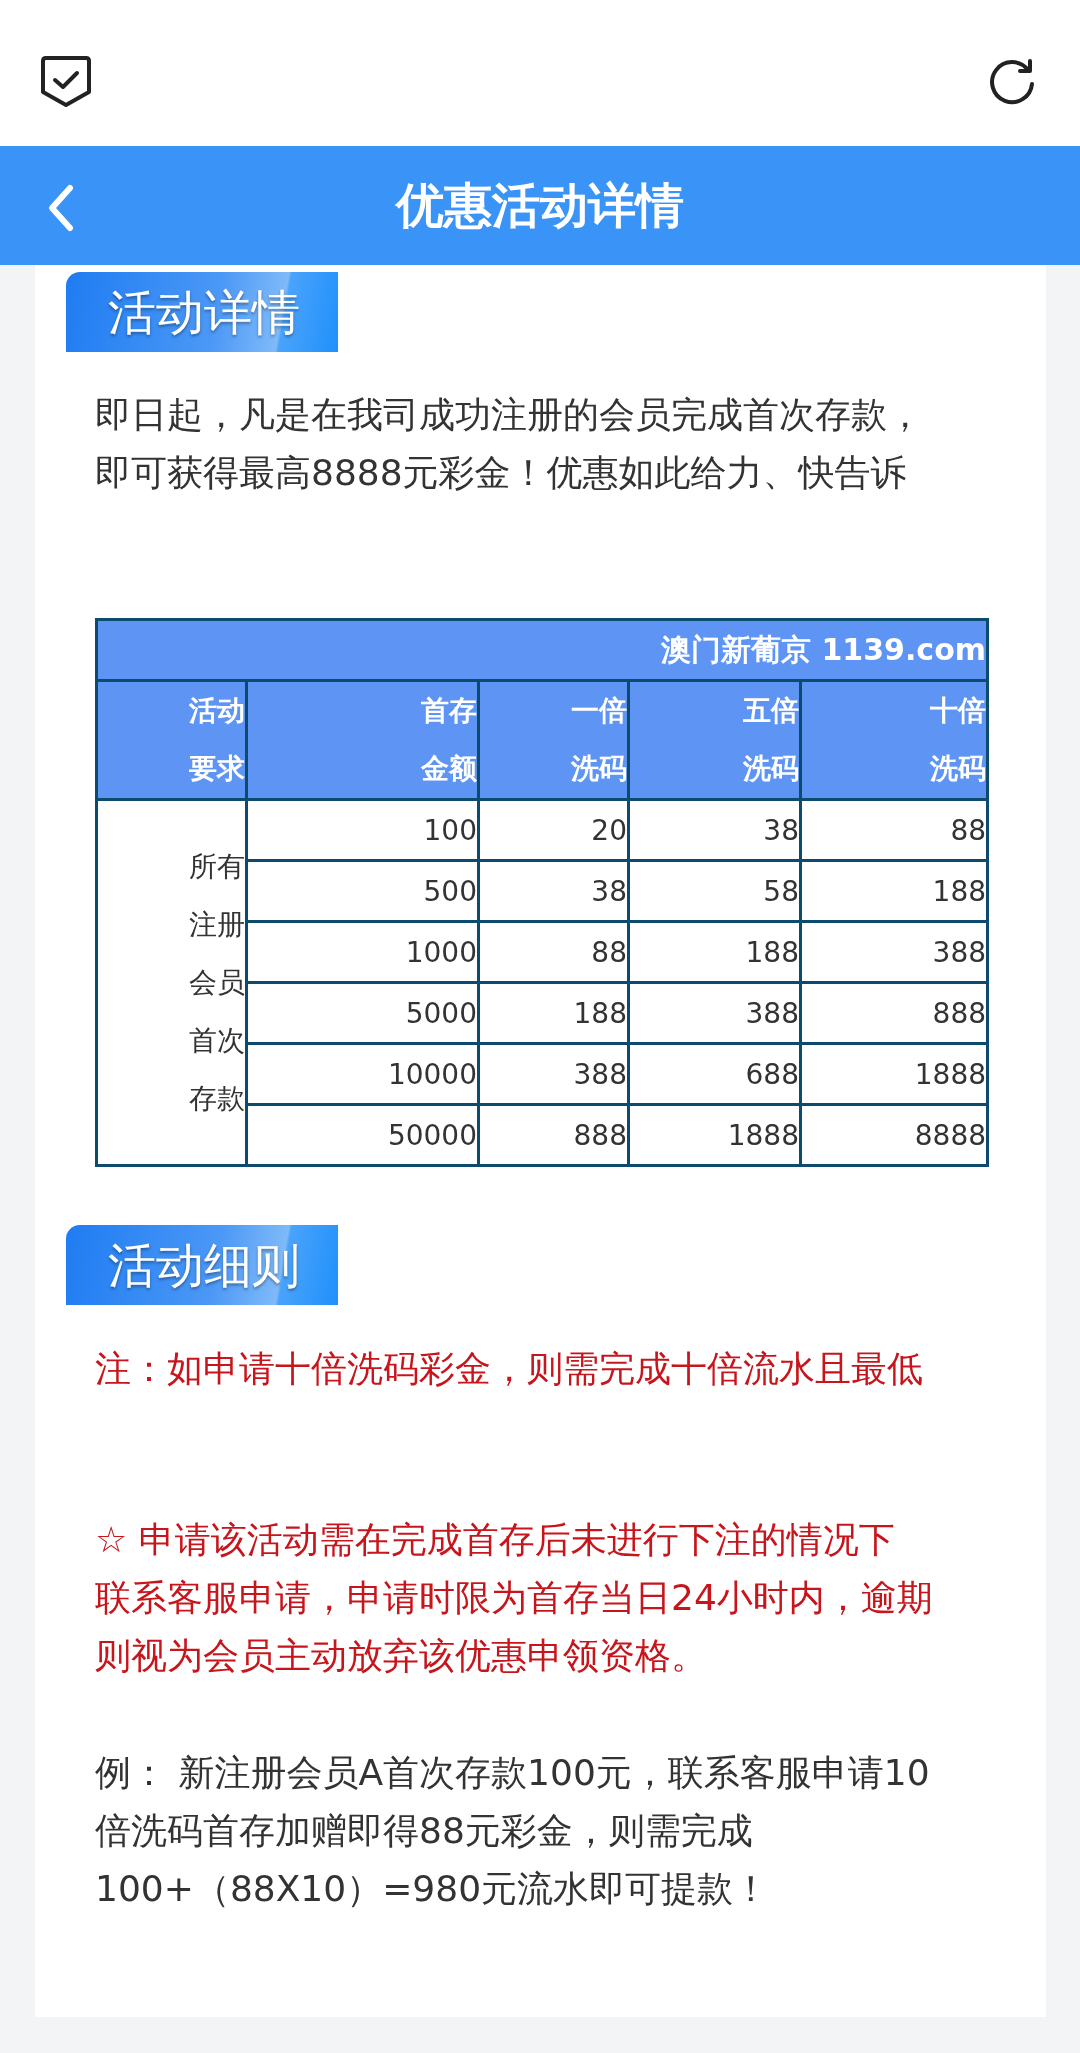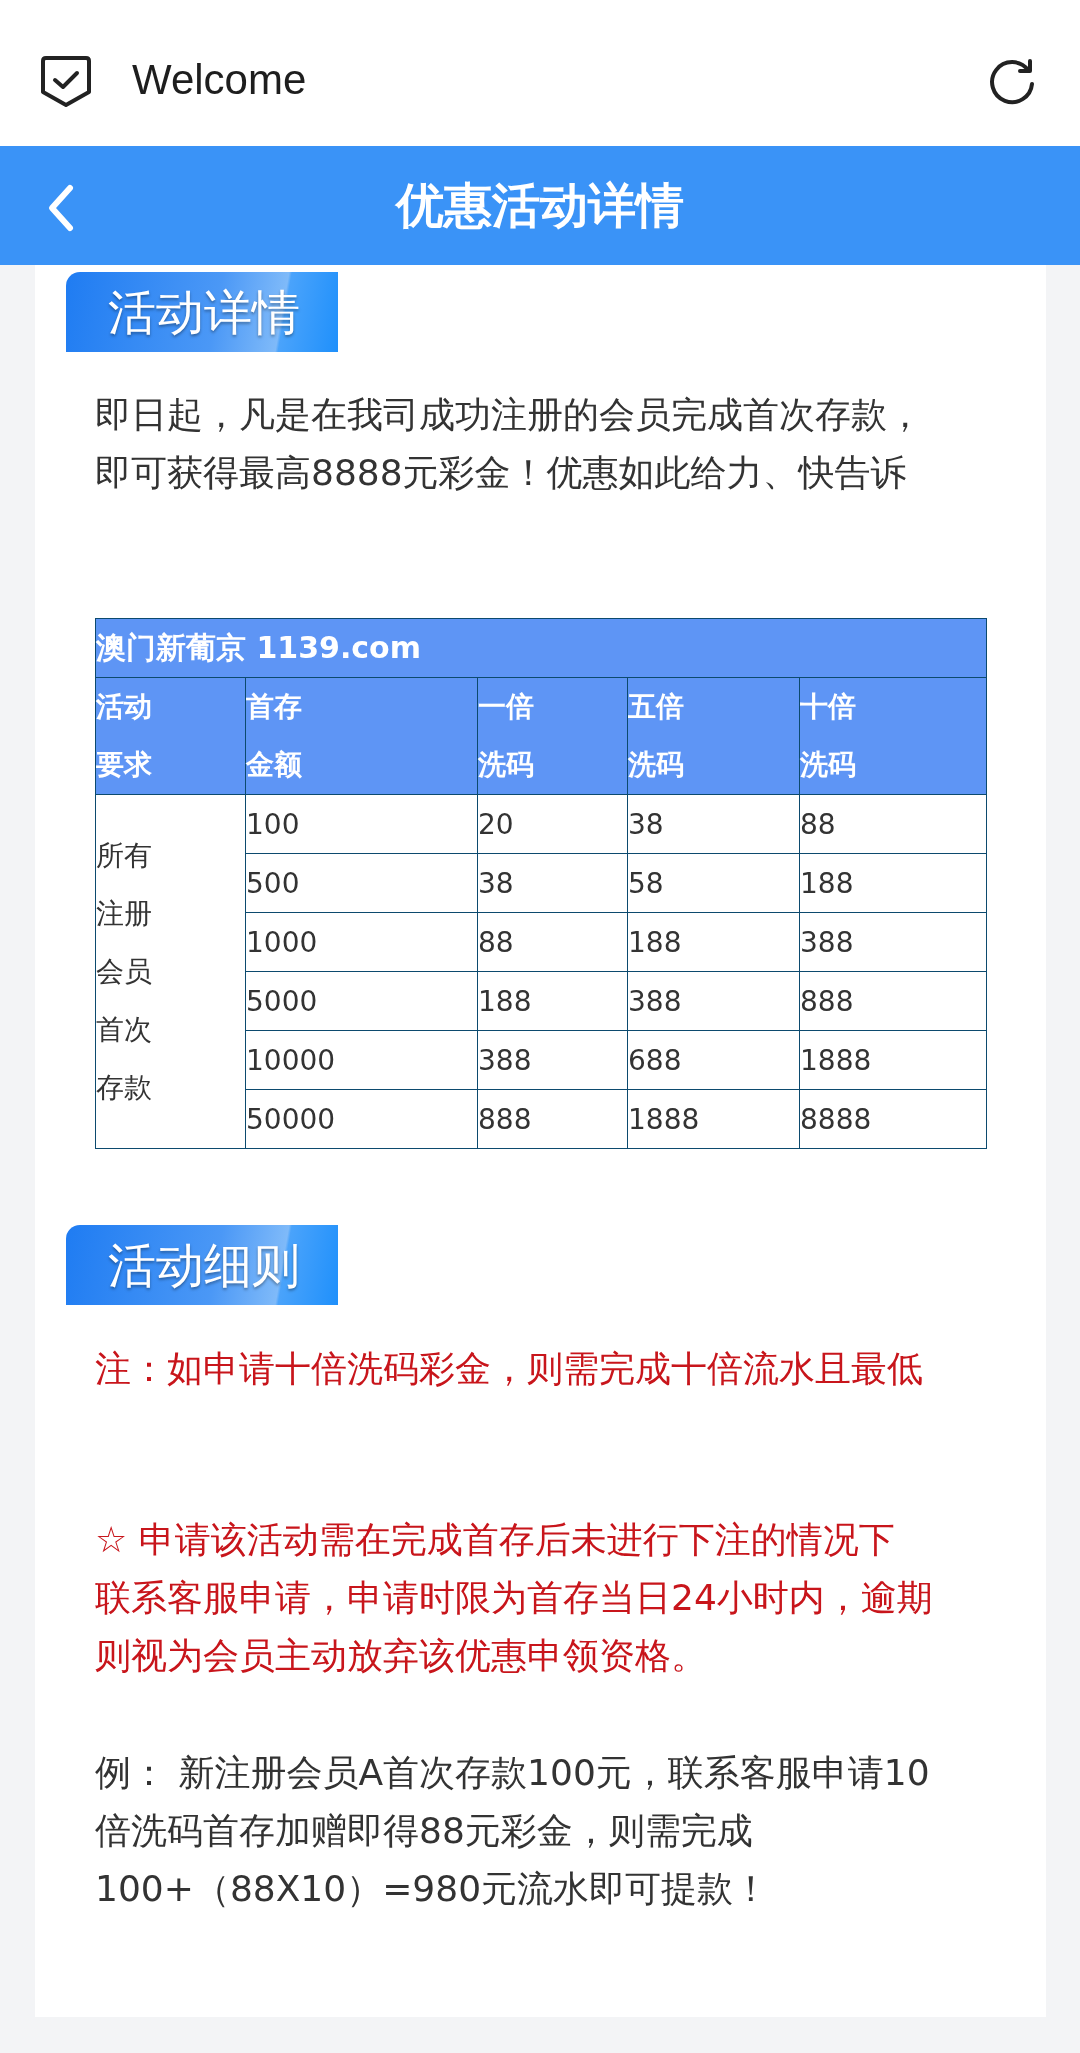--- a/index.html
+++ b/index.html
@@ -47,39 +47,38 @@
   }
   .para .ln { display:block; white-space:nowrap; }
   .red { color:#c8151b; }
 
   table.promo {
     position:absolute; left:95px; top:618px; width:891px;
     border-collapse:collapse; table-layout:fixed;
     font-size:28px; color:#333;
   }
   table.promo td, table.promo th {
-    border:1px solid #0c4a6e; text-align:left; padding:0;
+    border:3px solid #0c4a6e; text-align:right; padding:0;
   }
   table.promo th {
     background:#5e95f5; color:#fff; font-weight:bold;
   }
   .t-title { height:58px; font-size:30px; }
   .t-head th { height:116px; line-height:58px; font-size:28px; }
   .t-row td { height:58px; }
   .side-cell { line-height:58px; font-size:28px; }
 </style>
 </head>
 <body>
 
 <div class="topbar">
   <svg class="shield" viewBox="0 0 52 54">
     <path d="M6 4 H46 Q49 4 49 7 V38 L26 51 L3 38 V7 Q3 4 6 4 Z" fill="none" stroke="#222" stroke-width="4" stroke-linejoin="round"></path>
     <path d="M15 26 L23 33 L37 19" fill="none" stroke="#222" stroke-width="4" stroke-linecap="round" stroke-linejoin="round"></path>
   </svg>
-  <div class="welcome">Welcome</div>
   <svg class="refresh" viewBox="0 0 56 56">
     <path d="M44 16 A20 20 0 1 0 48 30" fill="none" stroke="#222" stroke-width="4" stroke-linecap="round"></path>
     <path d="M36 17 L46 17 L46 7" fill="none" stroke="#222" stroke-width="4" stroke-linecap="round" stroke-linejoin="round"></path>
   </svg>
 </div>
 
 <div class="navbar"></div>
 <svg class="back" viewBox="0 0 40 56">
   <path d="M30 8 L12 28 L30 48" fill="none" stroke="#ffffff" stroke-width="6" stroke-linecap="round" stroke-linejoin="round"></path>
 </svg>

